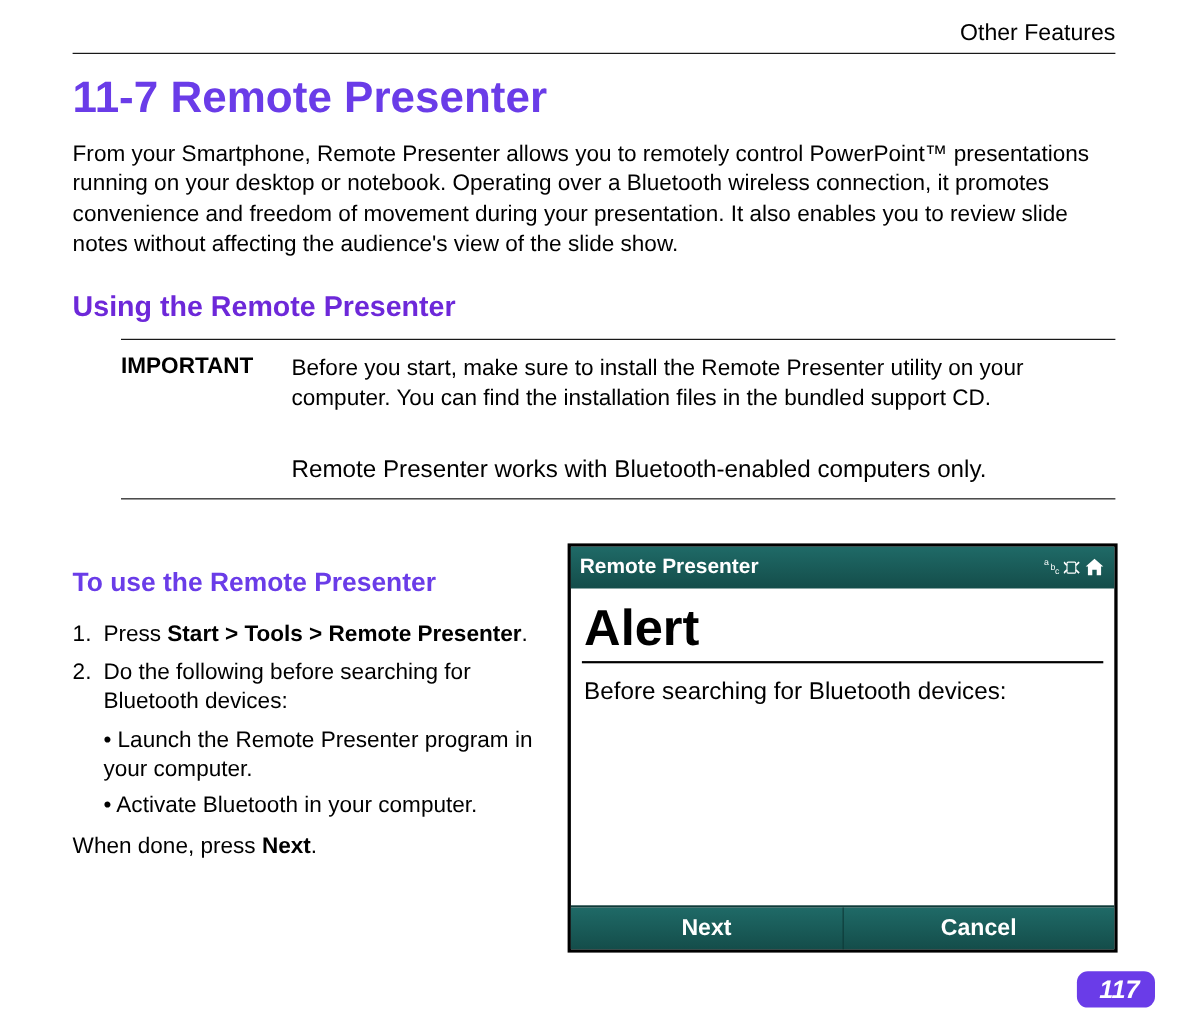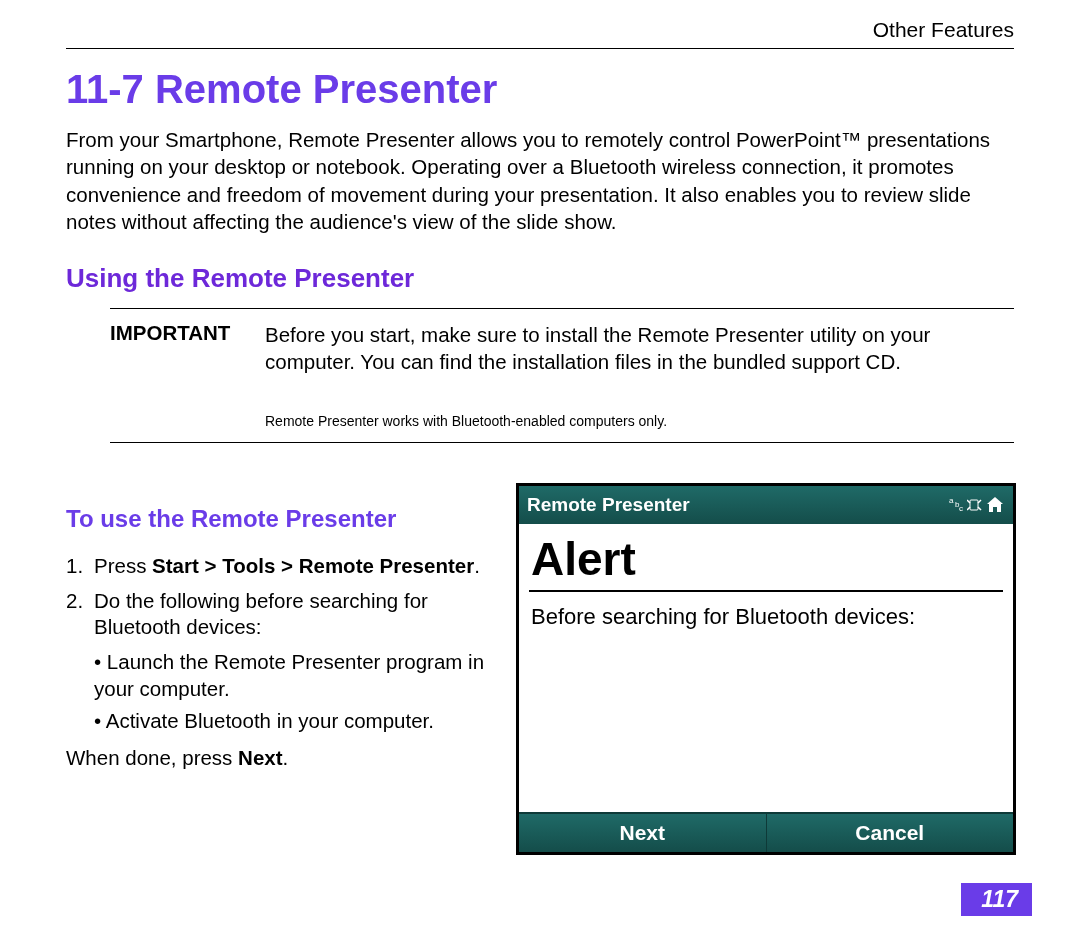--- a/index.html
+++ b/index.html
@@ -52,21 +52,21 @@
     .note-label {
       font-weight: bold;
       font-size: 20.5px;
       min-width: 155px;
     }
     .note-text {
       font-size: 20.5px;
       line-height: 1.33;
     }
     .note-text2 {
-      font-size: 14px;
+      font-size: 22px;
       line-height: 1.33;
       margin-left: 155px;
       margin-top: 36px;
     }
     .columns {
       display: flex;
       gap: 30px;
     }
     .left-col {
       flex: 0 0 420px;
@@ -170,27 +170,28 @@
       justify-content: center;
       font-weight: bold;
       font-size: 21px;
     }
     .softkey-btn:first-child {
       border-right: 1.5px solid #0e3a38;
     }
     .page-num {
       position: absolute;
       bottom: 14px;
-      right: 48px;
+      right: 30px;
       background: #6a3ce8;
       color: #fff;
       font-weight: bold;
       font-style: italic;
       font-size: 23px;
       padding: 3px 14px 3px 20px;
+      border-radius: 10px;
     }
   </style>
 </head>
 <body>
 
 <div class="header-breadcrumb">Other Features</div>
 
 <div class="h1">
   <span>11-7</span>
   <span>Remote Presenter</span>

